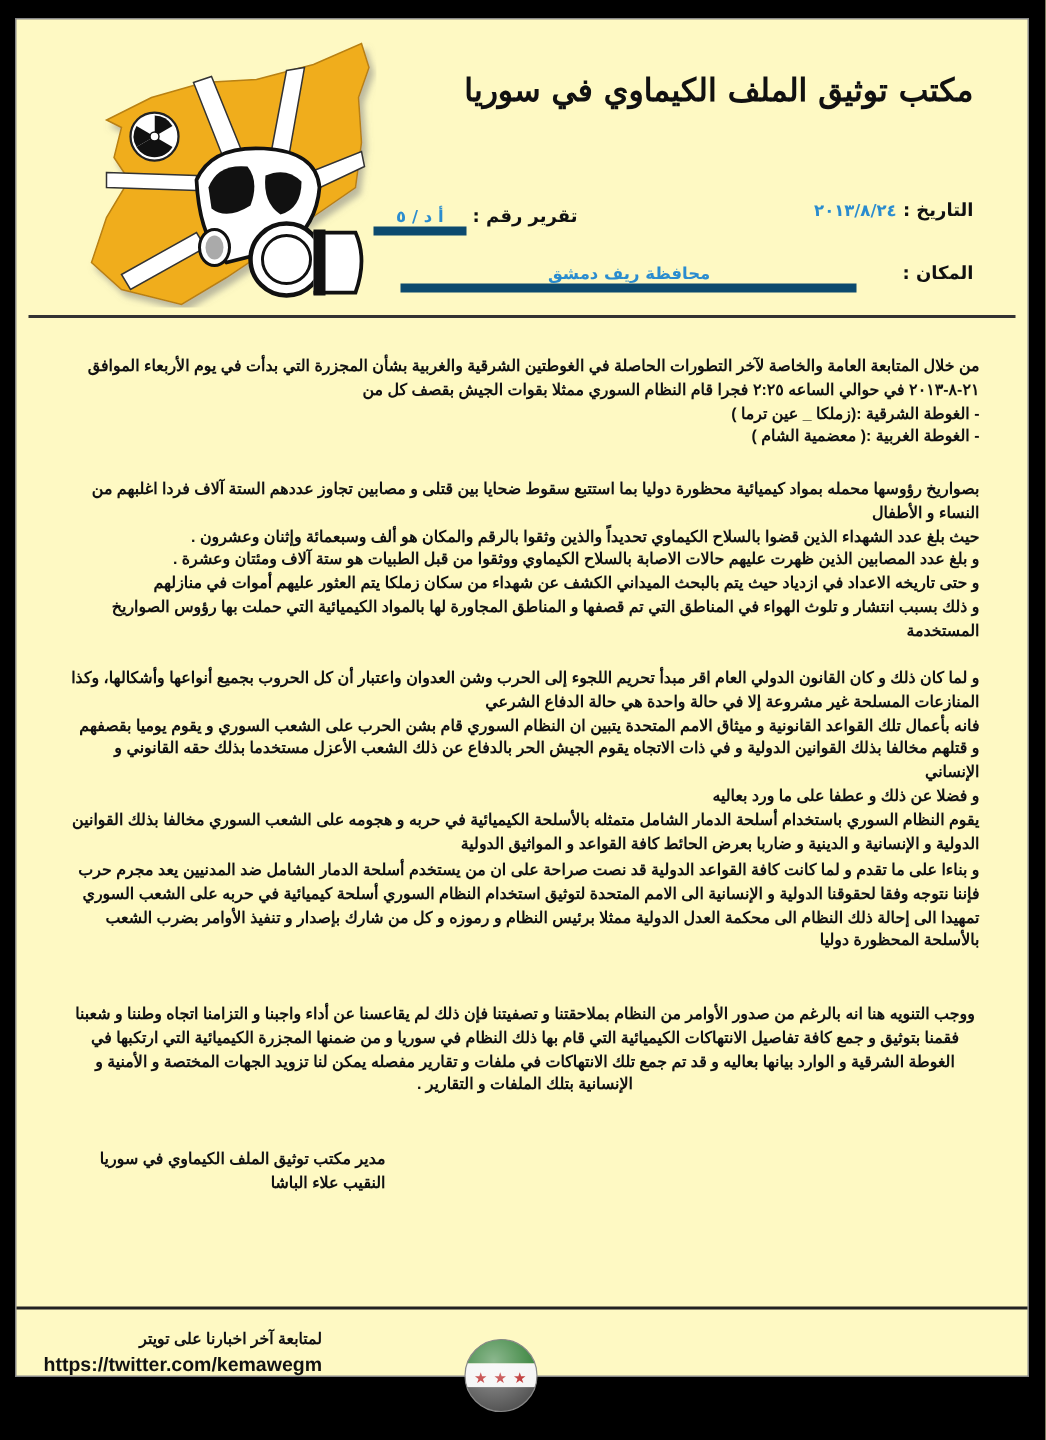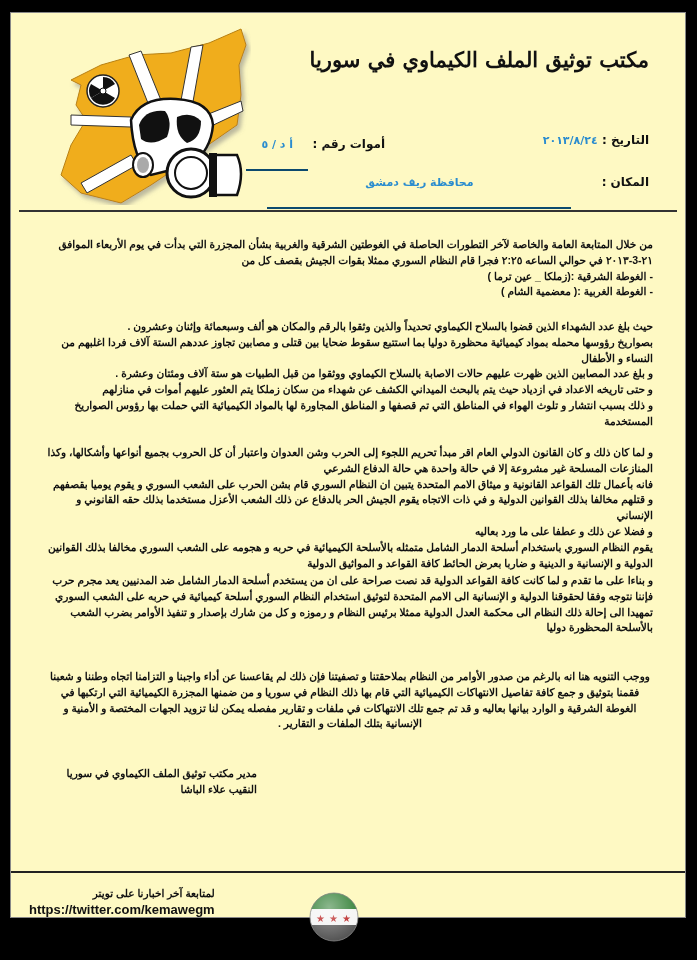--- a/index.html
+++ b/index.html
@@ -3,21 +3,21 @@
 <meta charset="utf-8">
 <style>
   html, body { margin: 0; padding: 0; }
   body { width: 697px; height: 960px; background: #000; position: relative; overflow: hidden; font-family: "DejaVu Sans", sans-serif; }
   .page { position: absolute; left: 10px; top: 12px; width: 674px; height: 904px; background: #fef9c3; border: 1px solid #888; }
   .header { position: absolute; left: 0; top: 0; width: 674px; height: 196px; }
   .logo { position: absolute; left: 30px; top: 12px; width: 210px; height: 180px; }
   .title { position: absolute; right: 36px; top: 34px; direction: rtl; font-family: "DejaVu Serif", serif; font-weight: bold; font-size: 21px; color: #111; letter-spacing: 0.5px; }
   .meta-row { position: absolute; direction: rtl; font-size: 12px; font-weight: bold; color: #111; white-space: nowrap; }
   .meta-val { color: #2a8ccf; font-weight: bold; font-size: 11px; }
-  .underline { display: inline-block; border-bottom: 2px solid #0c4a6e; text-align: center; padding: 0 2px 18px; }
+  .underline { display: inline-block; border-bottom: 6px solid #0c4a6e; text-align: center; padding: 0 2px 0; }
   .hdr-rule { position: absolute; left: 8px; right: 8px; top: 197px; height: 2px; background: #333; }
   .body { position: absolute; left: 36px; right: 32px; direction: rtl; text-align: right; font-family: "Liberation Sans", sans-serif; font-weight: bold; font-size: 10.6px; line-height: 15.8px; color: #111; }
   .body p { margin: 0; }
   .signature { position: absolute; left: 36px; top: 752px; width: 210px; text-align: right; direction: rtl; font-family: "Liberation Sans", sans-serif; font-weight: bold; font-size: 10.6px; line-height: 16px; color: #111; }
   .foot-rule { position: absolute; left: 0; right: 0; top: 858px; height: 2px; background: #222; }
   .footer { position: absolute; left: 0; right: 0; top: 860px; height: 50px; }
   .foot-left { position: absolute; left: 18px; top: 12px; text-align: right; direction: rtl; font-family: "Liberation Sans", sans-serif; font-weight: bold; color: #111; }
   .foot-right { position: absolute; right: 18px; top: 12px; text-align: right; direction: rtl; font-family: "Liberation Sans", sans-serif; font-weight: bold; color: #111; }
   .foot-label { font-size: 10.5px; line-height: 16px; }
   .foot-link { font-size: 13px; line-height: 18px; direction: ltr; }
@@ -67,41 +67,41 @@
     </svg>
 
     <div class="title">مكتب توثيق الملف الكيماوي في سوريا</div>
 
     <div class="meta-row" style="right:36px; top:120px;">
       <span>التاريخ :</span>
       <span class="meta-val">٢٠١٣/٨/٢٤</span>
     </div>
 
     <div class="meta-row" style="right:300px; top:124px;">
-      <span>أموات رقم :</span>
+      <span>تقرير رقم :</span>
       <span class="meta-val underline" style="min-width:58px;">أ د / ٥</span>
     </div>
 
     <div class="meta-row" style="right:36px; top:162px;">
       <span>المكان :</span>
       <span class="meta-val underline" style="min-width:300px; margin-right:26px;">محافظة ريف دمشق</span>
     </div>
   </div>
 
   <div class="hdr-rule"></div>
 
   <div class="body" style="top:224px;">
-    <p>من خلال المتابعة العامة والخاصة لآخر التطورات الحاصلة في الغوطتين الشرقية والغربية بشأن المجزرة التي بدأت  في يوم الأربعاء الموافق ٢١-3-٢٠١٣ في حوالي الساعه ٢:٢٥ فجرا قام النظام السوري  ممثلا بقوات الجيش بقصف كل من</p>
+    <p>من خلال المتابعة العامة والخاصة لآخر التطورات الحاصلة في الغوطتين الشرقية والغربية بشأن المجزرة التي بدأت  في يوم الأربعاء الموافق ٢١-٨-٢٠١٣ في حوالي الساعه ٢:٢٥ فجرا قام النظام السوري  ممثلا بقوات الجيش بقصف كل من</p>
     <p>- الغوطة الشرقية :(زملكا _ عين ترما )</p>
     <p>- الغوطة الغربية :( معضمية  الشام )</p>
   </div>
 
   <div class="body" style="top:306px;">
+    <p>بصواريخ رؤوسها محمله بمواد كيميائية محظورة دوليا بما استتبع سقوط ضحايا  بين قتلى و مصابين تجاوز عددهم الستة آلاف فردا اغلبهم من النساء و الأطفال</p>
     <p>حيث بلغ عدد الشهداء الذين قضوا بالسلاح الكيماوي تحديداً والذين وثقوا بالرقم والمكان هو ألف وسبعمائة وإثنان وعشرون .</p>
-    <p>بصواريخ رؤوسها محمله بمواد كيميائية محظورة دوليا بما استتبع سقوط ضحايا  بين قتلى و مصابين تجاوز عددهم الستة آلاف فردا اغلبهم من النساء و الأطفال</p>
     <p>و بلغ عدد المصابين الذين ظهرت عليهم حالات الاصابة بالسلاح الكيماوي ووثقوا من قبل الطبيات هو ستة آلاف ومئتان وعشرة .</p>
     <p>و حتى تاريخه الاعداد في ازدياد حيث يتم بالبحث الميداني الكشف عن شهداء من سكان زملكا يتم العثور عليهم أموات في منازلهم</p>
     <p>و ذلك بسبب انتشار و تلوث الهواء في المناطق التي تم قصفها و المناطق المجاورة لها بالمواد الكيميائية التي حملت بها رؤوس الصواريخ المستخدمة</p>
   </div>
 
   <div class="body" style="top:432px;">
     <p>و لما كان ذلك و كان القانون الدولي العام اقر مبدأ تحريم اللجوء إلى الحرب وشن العدوان واعتبار أن كل الحروب بجميع أنواعها وأشكالها، وكذا المنازعات المسلحة غير مشروعة إلا في حالة واحدة هي حالة الدفاع الشرعي</p>
     <p>فانه بأعمال تلك القواعد القانونية و ميثاق الامم المتحدة يتبين ان النظام السوري قام بشن الحرب على الشعب السوري و يقوم يوميا بقصفهم و قتلهم مخالفا بذلك القوانين الدولية و في ذات الاتجاه يقوم الجيش الحر بالدفاع عن ذلك الشعب الأعزل مستخدما بذلك حقه القانوني و الإنساني</p>
     <p>و فضلا عن ذلك و عطفا على ما ورد بعاليه</p>
     <p>يقوم النظام السوري باستخدام أسلحة الدمار الشامل متمثله بالأسلحة الكيميائية في حربه و هجومه على الشعب السوري مخالفا بذلك القوانين الدولية و الإنسانية و الدينية و ضاربا بعرض الحائط كافة  القواعد و المواثيق الدولية</p>

